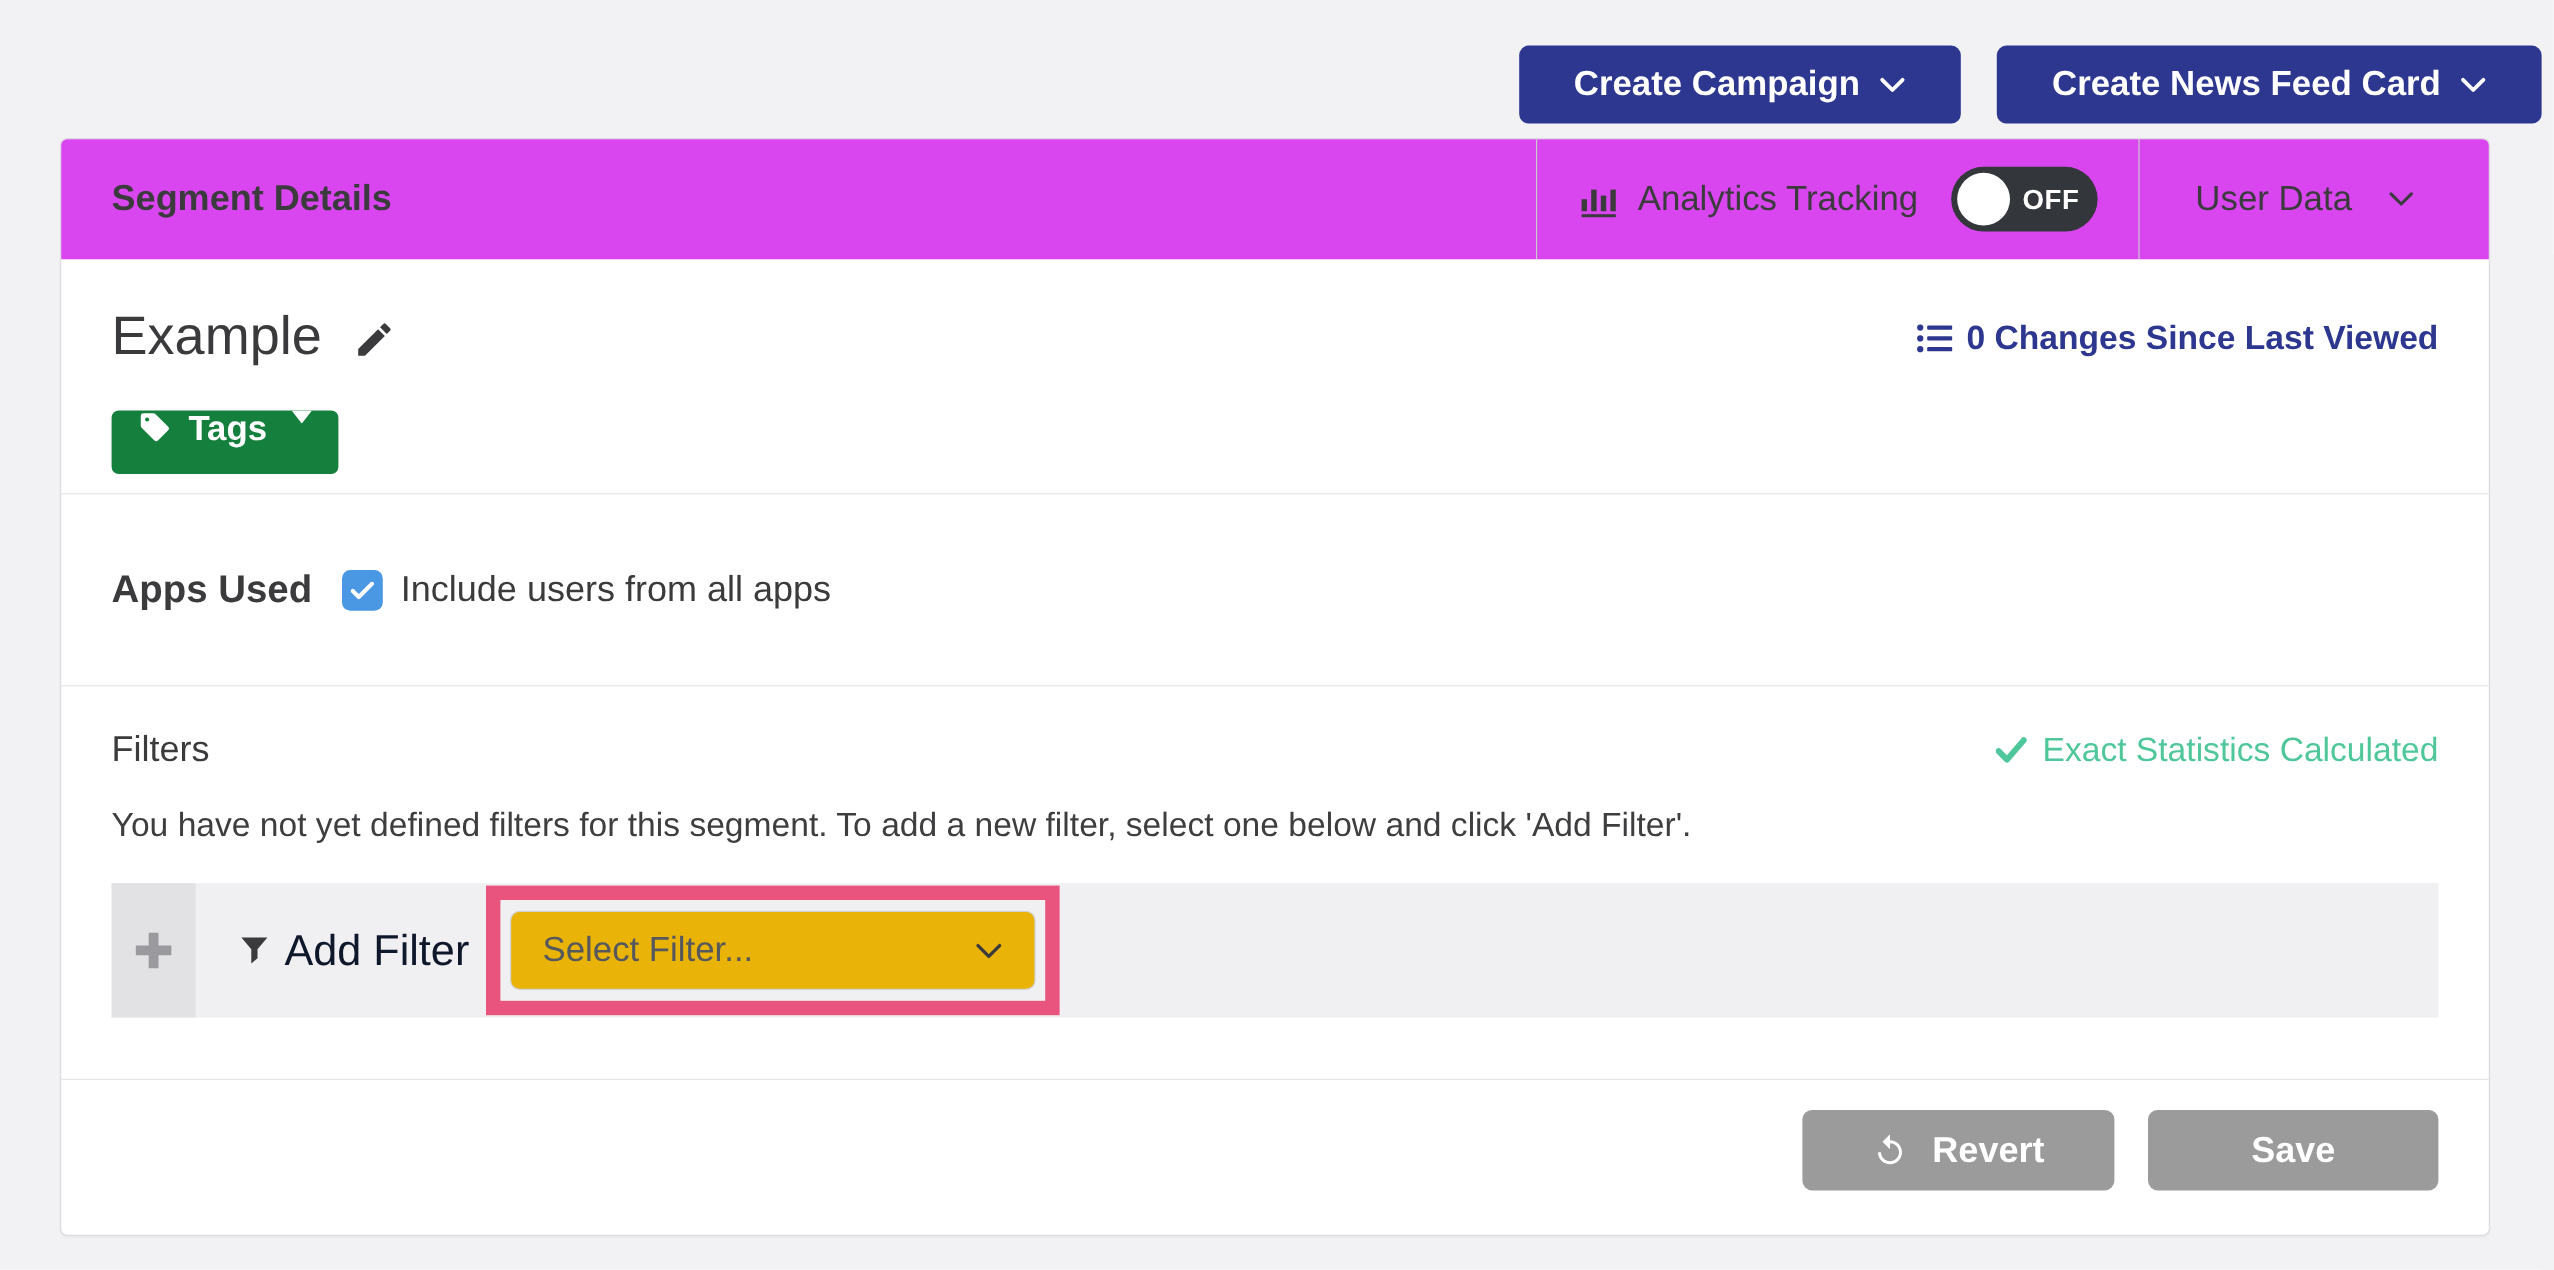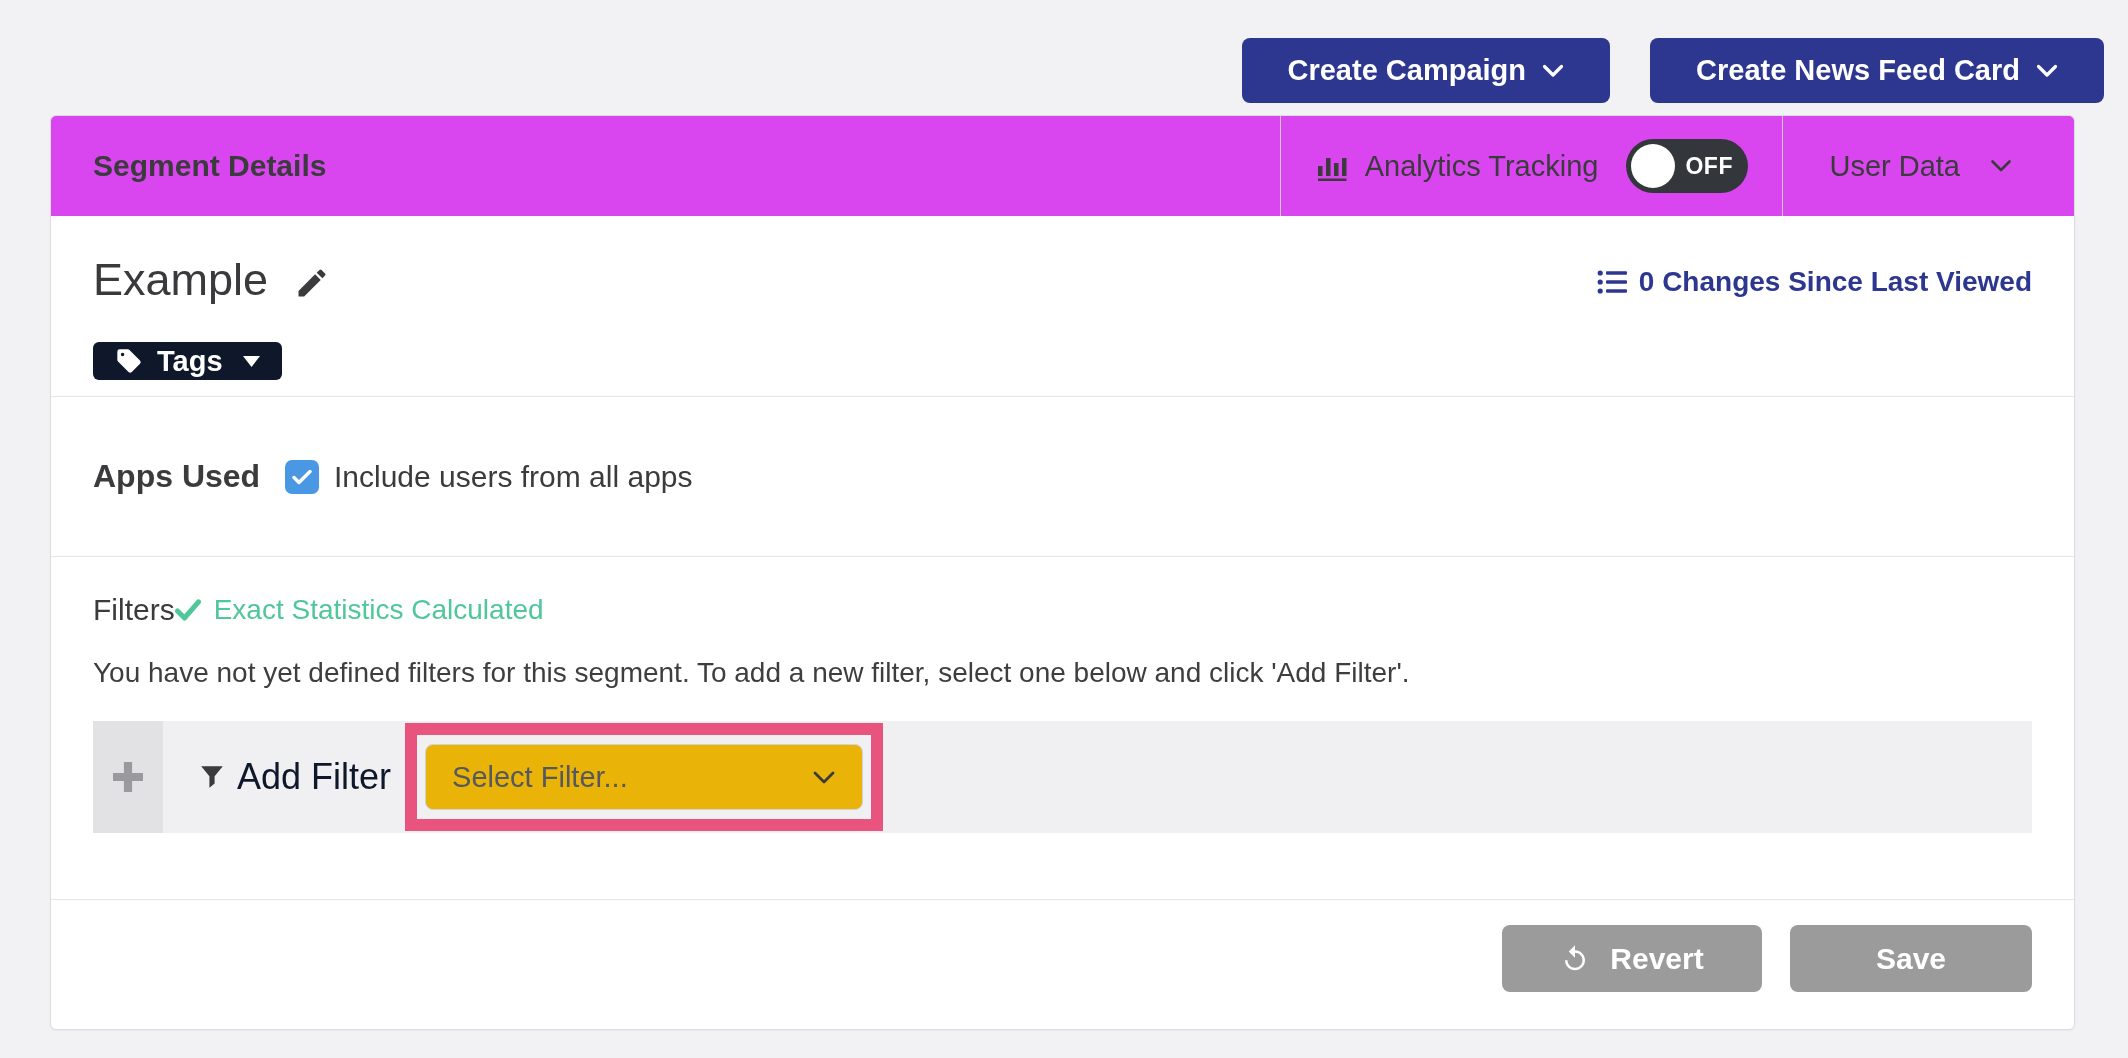--- a/index.html
+++ b/index.html
@@ -8,22 +8,22 @@
     background: #f2f2f5;
     font-family: "Liberation Sans", sans-serif;
     color: #3b3b3d;
     position: relative;
     overflow: hidden;
   }
   svg { display: block; }
 
   
   .topbar {
-    position: absolute; top: 38px; right: 24px;
-    display: flex; gap: 40px; padding-left: 37px;
+    position: absolute; top: 38px; right: 10px;
+    display: flex; gap: 30px; padding-left: 37px;
   }
   .btn-primary {
     height: 65px; border: none; cursor: pointer;
     background: #2d3790; color: #ffffff;
     font-family: inherit; font-size: 29px; font-weight: bold;
     border-radius: 8px; padding: 0 46px;
     display: flex; align-items: center; gap: 16px;
   }
 
   
@@ -78,45 +78,45 @@
   .title-row { display: flex; align-items: center; gap: 26px; }
   .segment-name { font-size: 45px; font-weight: 400; color: #3a3a3c; }
   .edit-icon { cursor: pointer; margin-top: 6px; }
   .changes-link {
     margin-left: auto; display: flex; align-items: center; gap: 12px;
     color: #2d3790; font-size: 28px; font-weight: 600;
     text-decoration: none; cursor: pointer; align-self: flex-start; margin-top: 12px;
   }
   .tags-btn {
     margin-top: 36px; border: none; cursor: pointer;
-    background: #0f172a; color: #ffffff;
+    background: #15803d; color: #ffffff;
     font-family: inherit; font-size: 29px; font-weight: 600;
-    border-radius: 6px; height: 38px; padding: 0 22px;
-    display: inline-flex; align-items: center; gap: 14px;
+    border-radius: 6px; height: 53px; padding: 0 22px;
+    display: inline-flex; align-items: flex-start; gap: 14px;
   }
 
   
   .apps-section {
     height: 160px; flex: 0 0 160px;
     display: flex; align-items: center;
     padding: 0 42px;
     border-bottom: 1px solid #e5e5e8;
   }
   .apps-label { font-size: 32px; font-weight: bold; width: 192px; }
   .checkbox-row { display: flex; align-items: center; gap: 15px; font-size: 30px; color: #3b3b3d; cursor: pointer; }
   .checkbox {
     width: 34px; height: 34px; background: #4a97e4; border-radius: 7px;
     display: flex; align-items: center; justify-content: center;
   }
 
   
   .filters-section {
     flex: 1; padding: 36px 42px 0 42px;
   }
-  .filters-head { display: flex; align-items: center; }
+  .filters-head { display: flex; align-items: center; justify-content: space-between; }
   .filters-label { font-size: 30px; font-weight: 500; color: #3b3b3d; }
   .filters-status { display: flex; align-items: center; gap: 13px; color: #4fc79b; font-size: 28px; }
   .filters-desc { margin-top: 30px; font-size: 28px; color: #3e3e40; }
 
   .add-filter-row {
     margin-top: 32px; height: 112px;
     background: #f0f0f2;
     display: flex; align-items: stretch;
   }
   .plus-cell {

